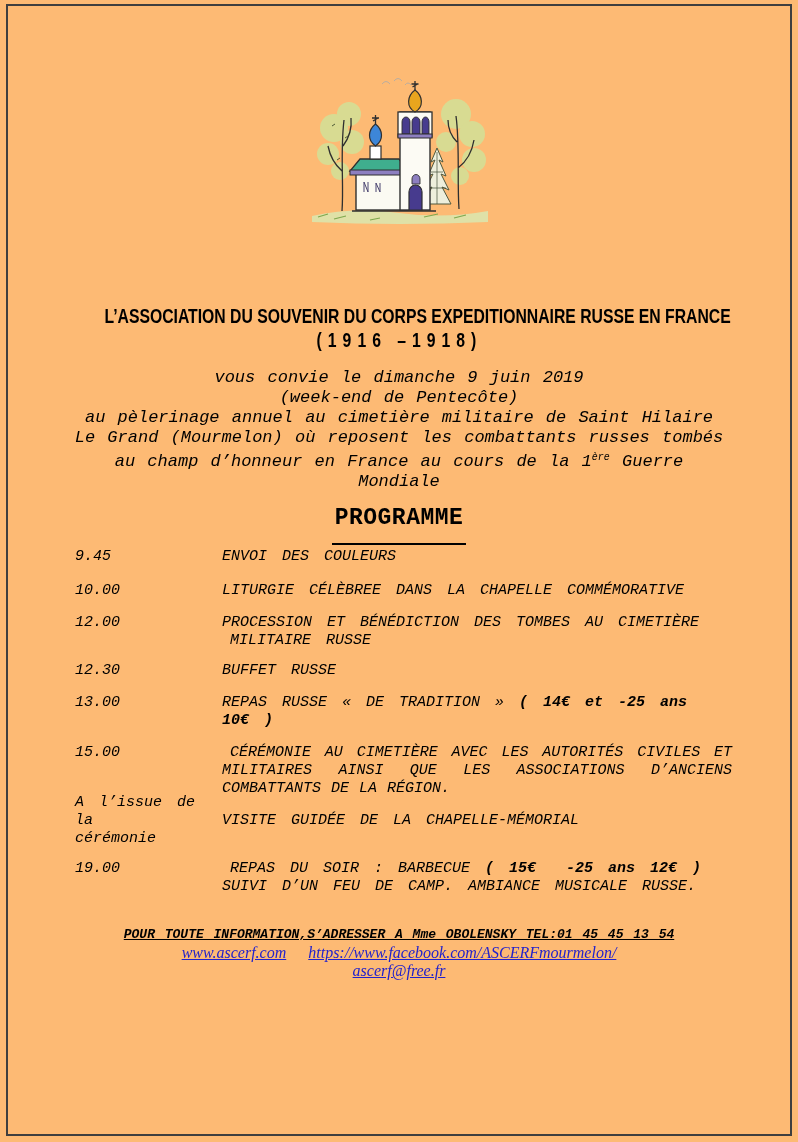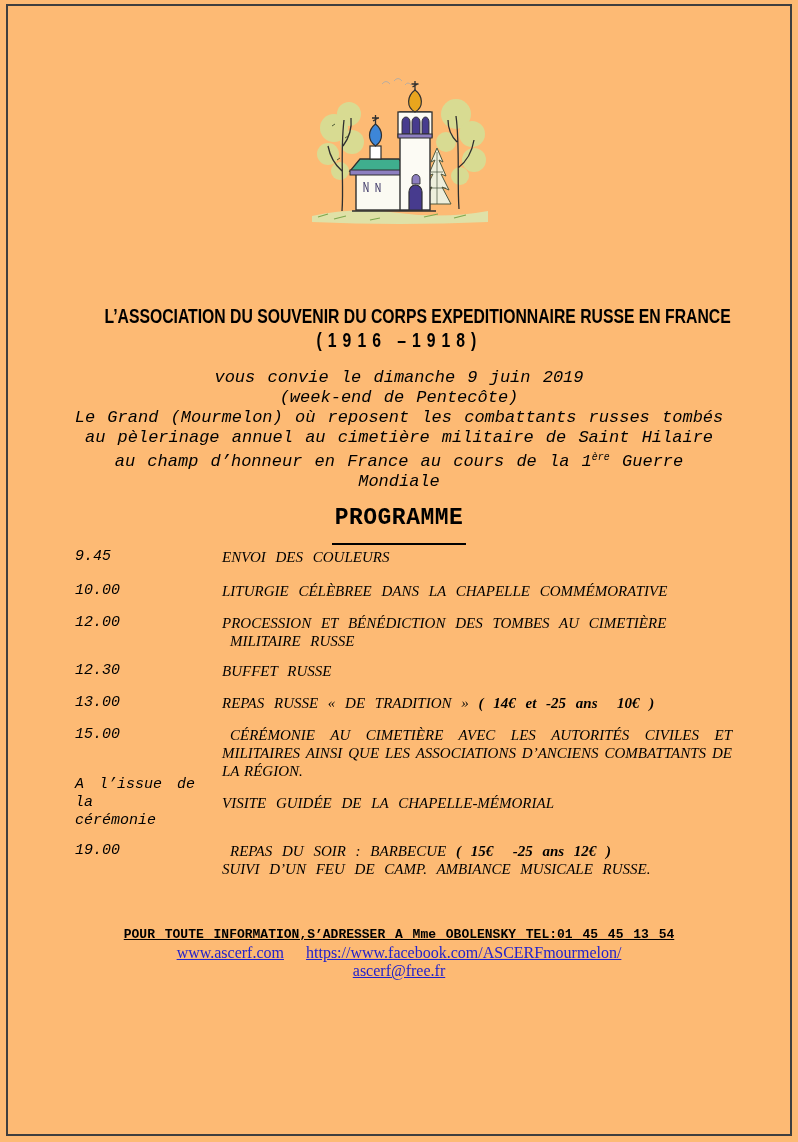--- a/index.html
+++ b/index.html
@@ -44,33 +44,33 @@
     font-weight:bold;font-size:23px;letter-spacing:0.5px;
     border-bottom:2px solid #000;padding:0 3px 12px 3px;
   }
   
   .schedule{
     position:absolute;top:548px;left:75px;width:660px;
     font-style:italic;font-size:15px;line-height:18px;
   }
   .row{display:flex;}
   .time{width:147px;flex:none;word-spacing:6px;}
-  .desc{width:510px;flex:none;font-family:Liberation Serif, serif;}
+  .desc{width:510px;flex:none;}
   .ws{word-spacing:6px;}
   .pre{white-space:pre-wrap;}
   .indent{padding-left:8px;}
   .just{text-align:justify;text-indent:8px;word-spacing:1px;}
   .b{font-weight:bold;}
   .mb16{margin-bottom:16px;}.mb14{margin-bottom:14px;}
   .mb12{margin-bottom:12px;}
   .mbn4{margin-bottom:-4px;}
   .desc-offset{margin-top:18px;}
   
   .footer{
-    position:absolute;top:926px;left:0;right:0;text-align:center;
+    position:absolute;top:926px;left:0;right:0;text-align:center;font-style:italic;
   }
   .footer .info{
     font-weight:bold;font-size:13px;line-height:18px;
     text-decoration:underline;white-space:pre;word-spacing:2px;
   }
   .footer .linkline{
     font-family:"Liberation Serif", serif;
     font-size:16px;line-height:18px;
   }
   .footer a{color:#2222CC;text-decoration:underline;cursor:pointer;}
@@ -144,22 +144,22 @@
   </div>
 
   <div class="title">
     <div><span class="tline">L’ASSOCIATION DU SOUVENIR DU CORPS EXPEDITIONNAIRE RUSSE EN FRANCE</span></div>
     <div><span class="tline tline2">(1916 –1918)</span></div>
   </div>
 
   <div class="intro">
     <div>vous convie le dimanche 9 juin 2019</div>
     <div>(week-end de Pentecôte)</div>
+    <div>au pèlerinage annuel au cimetière militaire de Saint Hilaire</div>
     <div>Le Grand (Mourmelon) où reposent les combattants russes tombés</div>
-    <div>au pèlerinage annuel au cimetière militaire de Saint Hilaire</div>
     <div><span>au champ d’honneur en France au cours de la 1</span><sup>ère</sup><span> Guerre</span></div>
     <div>Mondiale</div>
   </div>
 
   <div class="programme">
     <span>PROGRAMME</span>
   </div>
 
   <div class="schedule">
 

